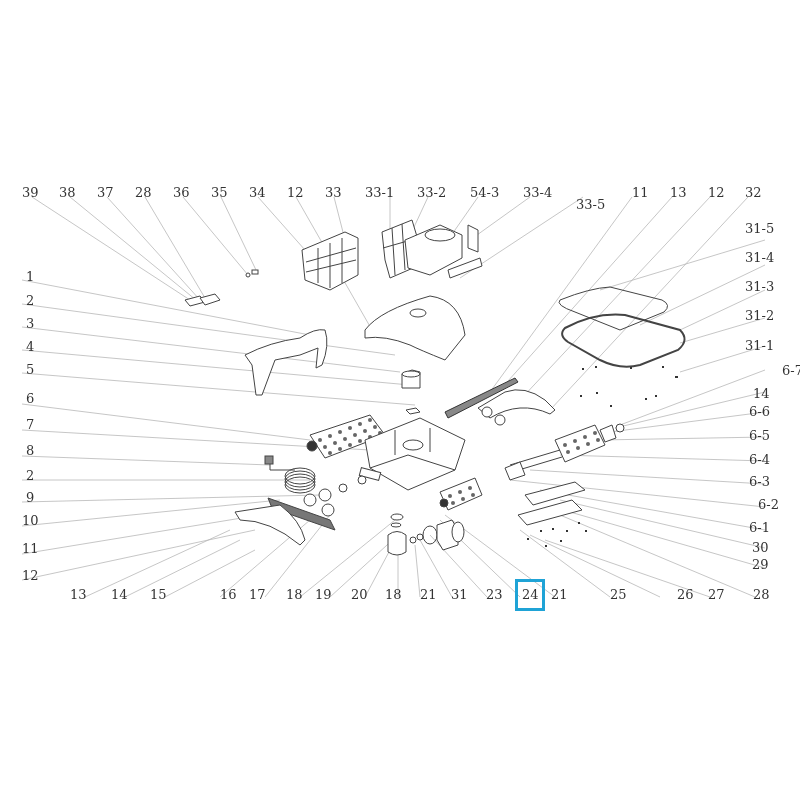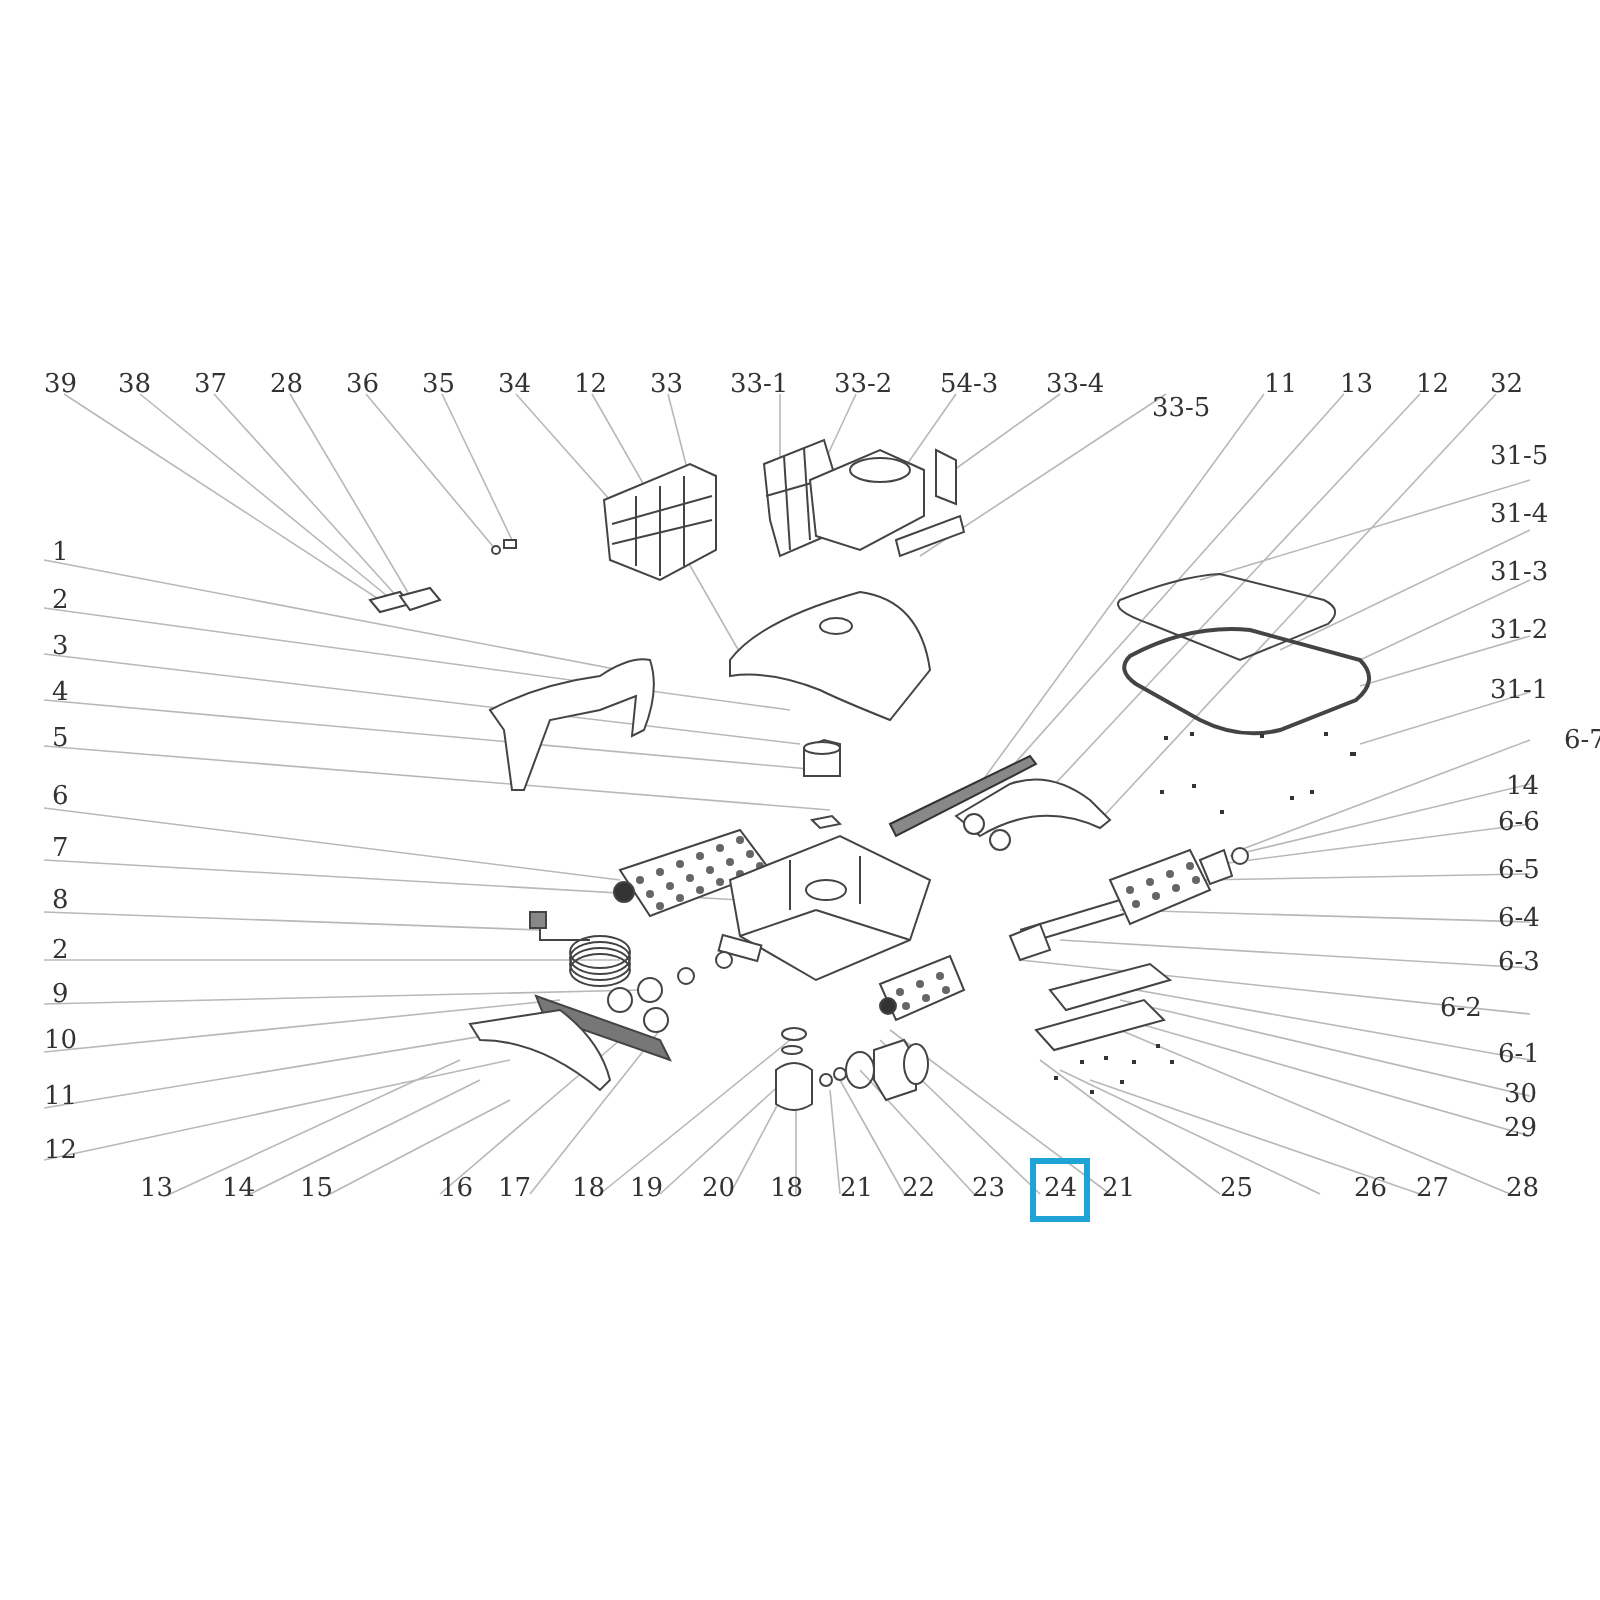--- a/index.html
+++ b/index.html
@@ -298,36 +298,36 @@
   <span class="lbl" style="left:745px;top:251px">31-4</span>
   <span class="lbl" style="left:745px;top:280px">31-3</span>
   <span class="lbl" style="left:745px;top:309px">31-2</span>
   <span class="lbl" style="left:745px;top:339px">31-1</span>
   <span class="lbl" style="left:782px;top:364px">6-7</span>
   <span class="lbl" style="left:753px;top:387px">14</span>
   <span class="lbl" style="left:749px;top:405px">6-6</span>
   <span class="lbl" style="left:749px;top:429px">6-5</span>
   <span class="lbl" style="left:749px;top:453px">6-4</span>
   <span class="lbl" style="left:749px;top:475px">6-3</span>
-  <span class="lbl" style="left:720px;top:498px">6-2</span>
+  <span class="lbl" style="left:758px;top:498px">6-2</span>
   <span class="lbl" style="left:749px;top:521px">6-1</span>
   <span class="lbl" style="left:752px;top:541px">30</span>
   <span class="lbl" style="left:752px;top:558px">29</span>
 
   <span class="lbl" style="left:70px;top:588px">13</span>
   <span class="lbl" style="left:111px;top:588px">14</span>
   <span class="lbl" style="left:150px;top:588px">15</span>
   <span class="lbl" style="left:220px;top:588px">16</span>
   <span class="lbl" style="left:249px;top:588px">17</span>
   <span class="lbl" style="left:286px;top:588px">18</span>
   <span class="lbl" style="left:315px;top:588px">19</span>
   <span class="lbl" style="left:351px;top:588px">20</span>
   <span class="lbl" style="left:385px;top:588px">18</span>
   <span class="lbl" style="left:420px;top:588px">21</span>
-  <span class="lbl" style="left:451px;top:588px">22</span>
+  <span class="lbl" style="left:451px;top:588px">31</span>
   <span class="lbl" style="left:486px;top:588px">23</span>
   <span class="lbl" style="left:522px;top:588px">24</span>
   <span class="lbl" style="left:551px;top:588px">21</span>
   <span class="lbl" style="left:610px;top:588px">25</span>
   <span class="lbl" style="left:677px;top:588px">26</span>
   <span class="lbl" style="left:708px;top:588px">27</span>
   <span class="lbl" style="left:753px;top:588px">28</span>
 
   <div class="hl" style="left:515px;top:579px;width:30px;height:32px"></div>
 </div>

